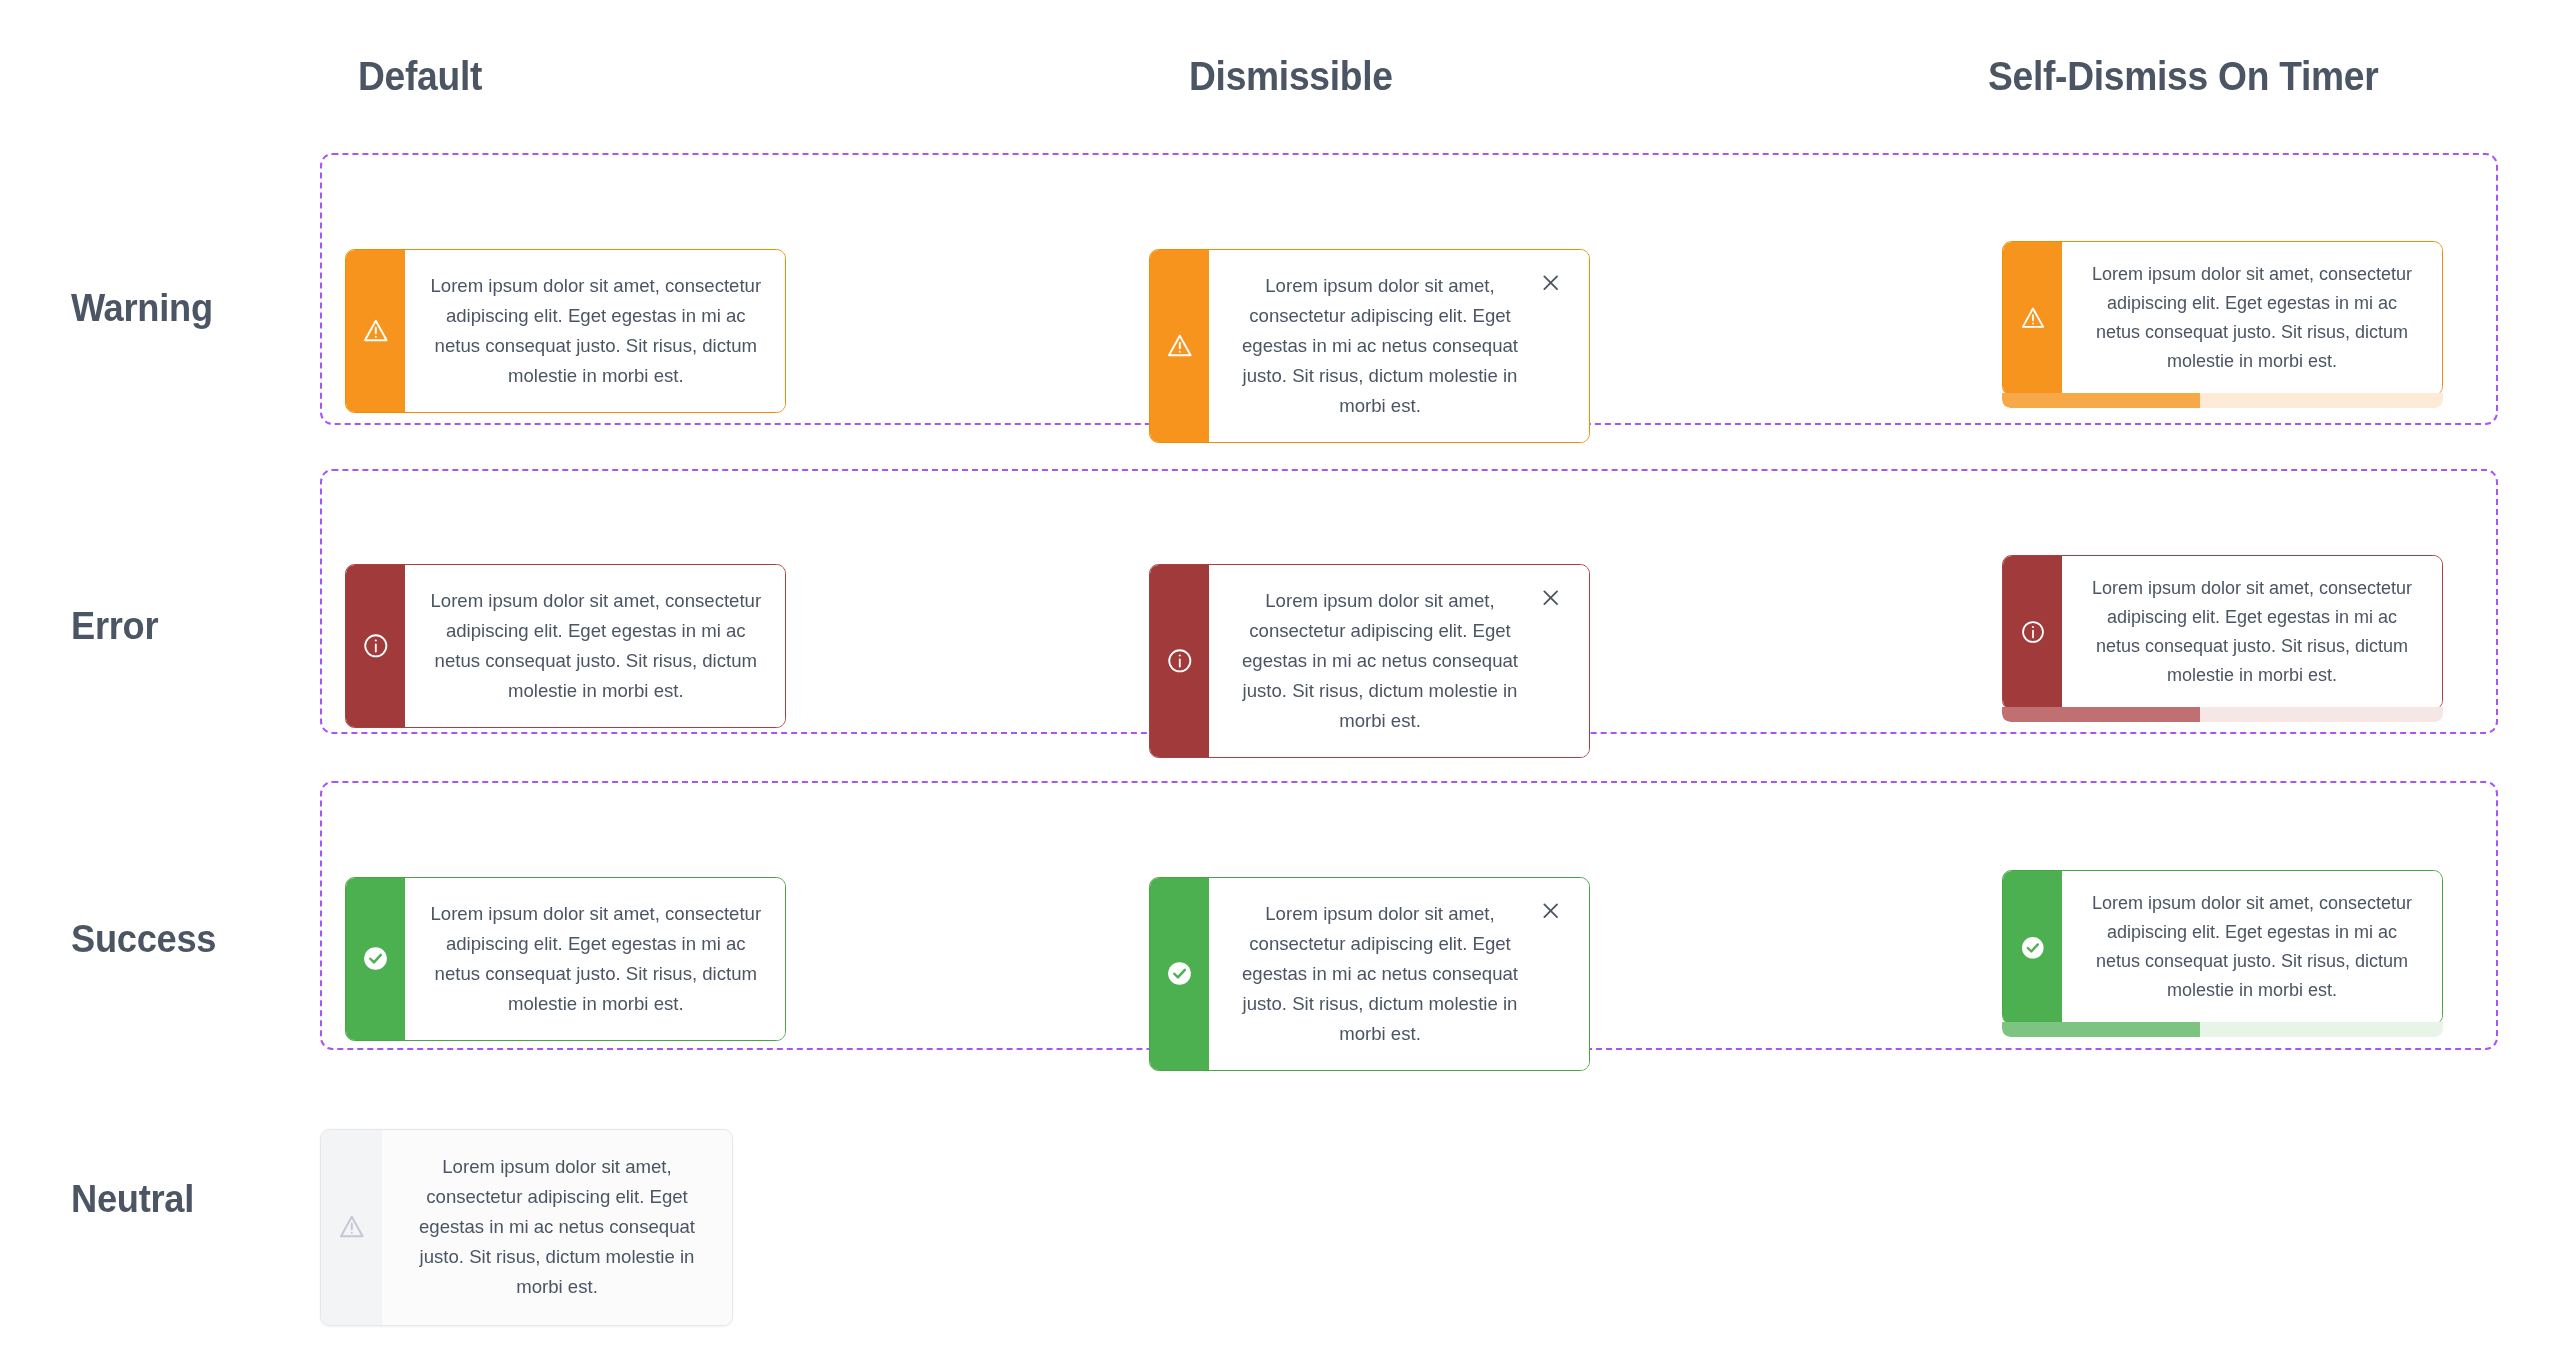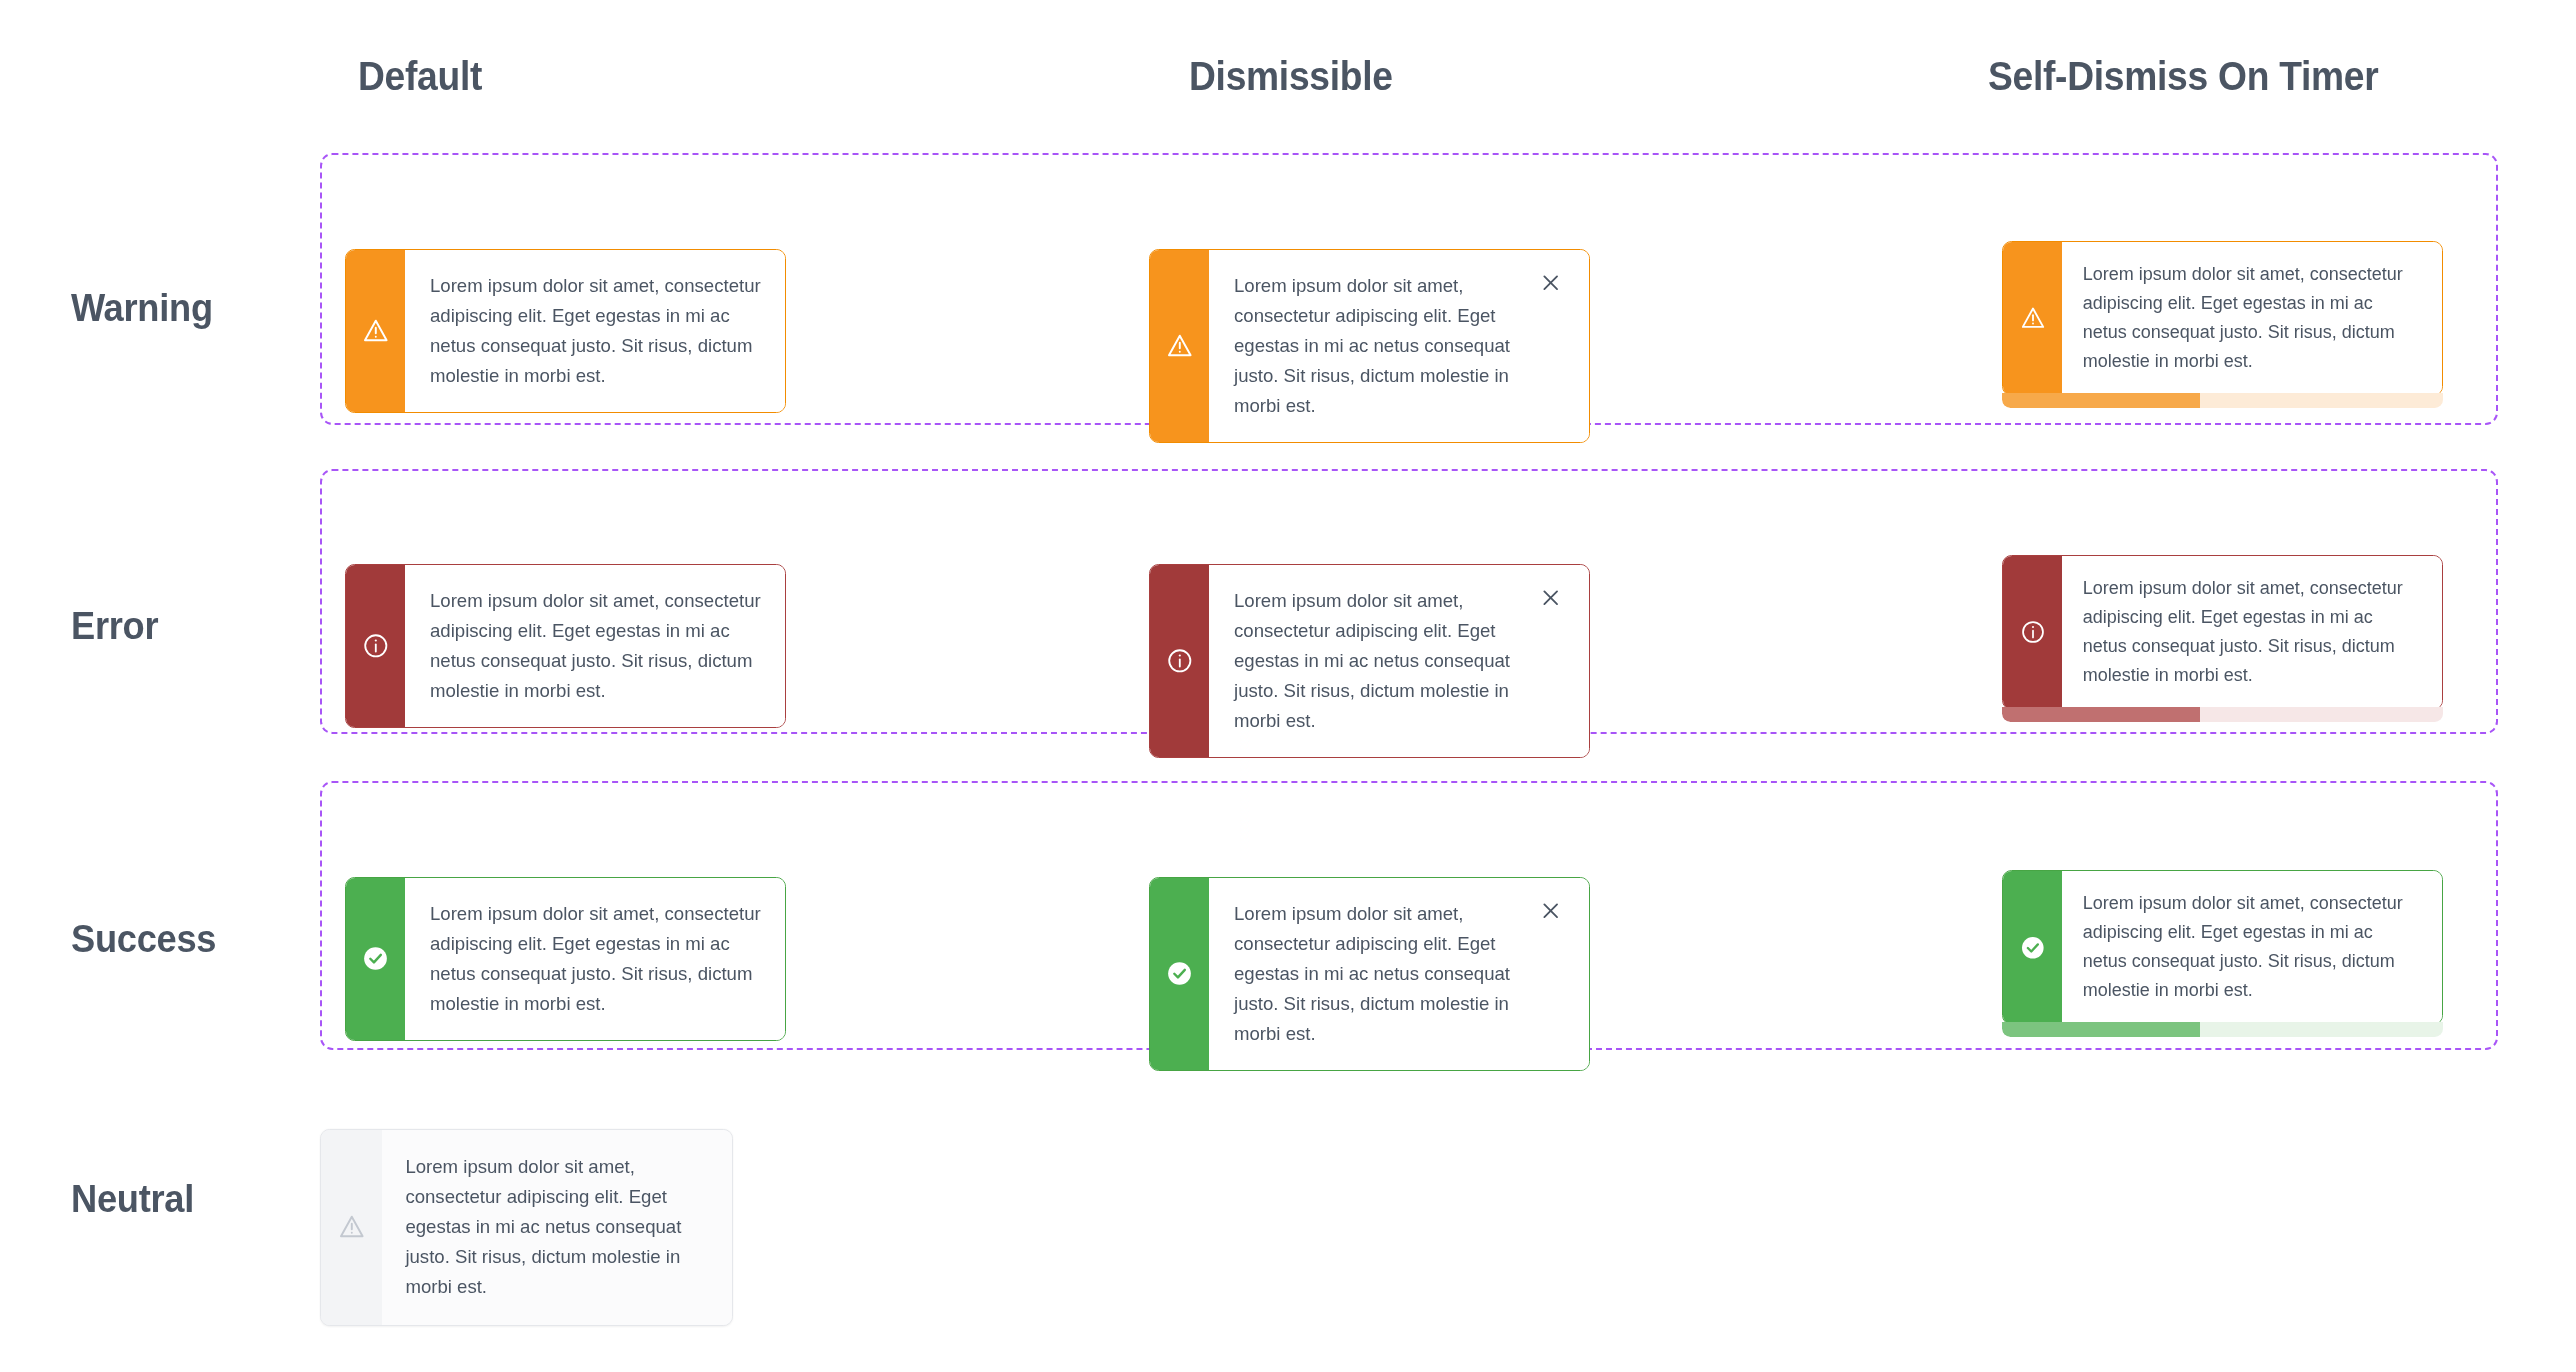--- a/index.html
+++ b/index.html
@@ -10,20 +10,21 @@
     background: #ffffff;
     font-family: "Liberation Sans", sans-serif;
     overflow: hidden;
   }
 
   .board {
     position: relative;
     width: 2576px;
     height: 1373px;
     background: #ffffff;
+    text-align: center;
   }
 
   
   .col-headers {
     position: absolute;
     left: 0;
     top: 54px;
     width: 2576px;
     height: 55px;
   }

